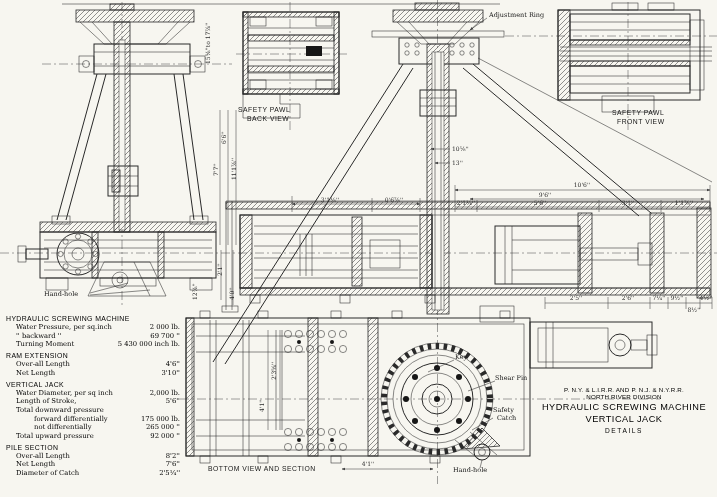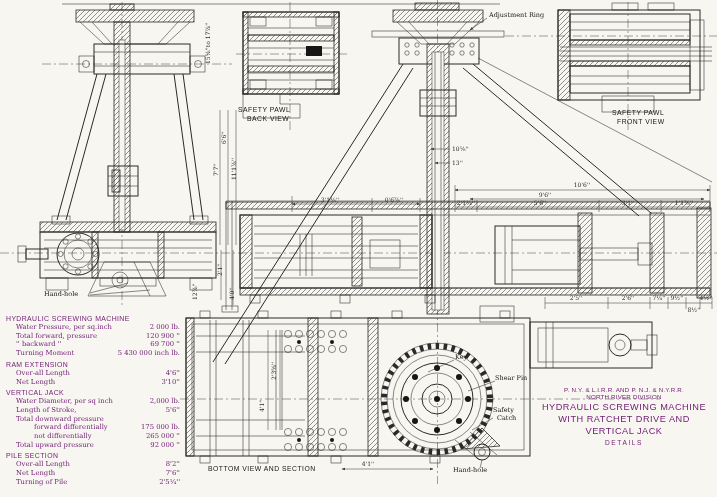--- a/index.html
+++ b/index.html
@@ -1,17 +1,17 @@
 <!DOCTYPE html>
 <html><head>
 <meta charset="utf-8">
 <style>
   html,body{margin:0;padding:0;background:#e8e7e2;}
   .sheet{position:relative;width:717px;height:497px;background:#f7f6f0;overflow:hidden;
-         font-family:"DejaVu Serif",serif;color:#701a75;}
+         font-family:"DejaVu Serif",serif;color:#000000;}
   svg{position:absolute;left:0;top:0;}
   .ln{fill:none;stroke:#2a2a2a;stroke-width:1;}
   .tn{fill:none;stroke:#2a2a2a;stroke-width:.55;}
   .ht{fill:url(#hp);stroke:#2a2a2a;stroke-width:.8;}
   .cl{fill:none;stroke:#555;stroke-width:.55;stroke-dasharray:9 3 2 3;}
   .dm{fill:none;stroke:#444;stroke-width:.55;}
   .dk{fill:#161616;stroke:none;}
   text{fill:#151515;}
   .t1{font:6.5px "DejaVu Serif",serif;}
   .t2{font:6px "DejaVu Serif",serif;fill:#2b2b2b;}
@@ -333,24 +333,20 @@
   </g>
 </svg>
 
 <div class="spec">
   <div class="sec-h">HYDRAULIC SCREWING MACHINE</div>
   <div class="row">
         <span class="rl">Water Pressure, per sq.inch</span>
         <span class="rv">2 000 lb.</span>
       </div>
   <div class="row">
-        <span class="rl">Total forward, pressure</span>
-        <span class="rv">120 900 ''</span>
-      </div>
-  <div class="row">
         <span class="rl">''  backward  ''</span>
         <span class="rv">69 700 ''</span>
       </div>
   <div class="row">
         <span class="rl">Turning Moment</span>
         <span class="rv">5 430 000 inch lb.</span>
       </div>
 
   <div class="sec-h">RAM EXTENSION</div>
   <div class="row">
@@ -391,27 +387,26 @@
   <div class="sec-h">PILE SECTION</div>
   <div class="row">
         <span class="rl">Over-all Length</span>
         <span class="rv">8'2''</span>
       </div>
   <div class="row">
         <span class="rl">Net Length</span>
         <span class="rv">7'6''</span>
       </div>
   <div class="row">
-        <span class="rl">Turning of Pile</span>
+        <span class="rl">Diameter of Catch</span>
         <span class="rv">2'5¼''</span>
       </div>
 </div>
 
 <div class="tb">
   <div class="t-sm">P. N.Y. &amp; L.I.R.R. AND P. N.J. &amp; N.Y.R.R.</div>
   <div class="t-sm">NORTH RIVER DIVISION</div>
   <div class="t-lg">HYDRAULIC SCREWING MACHINE</div>
-  <div class="t-lg">WITH RATCHET DRIVE AND</div>
   <div class="t-lg">VERTICAL JACK</div>
   <div class="t-d">DETAILS</div>
 </div>
 
 </div>
 
 </body></html>

